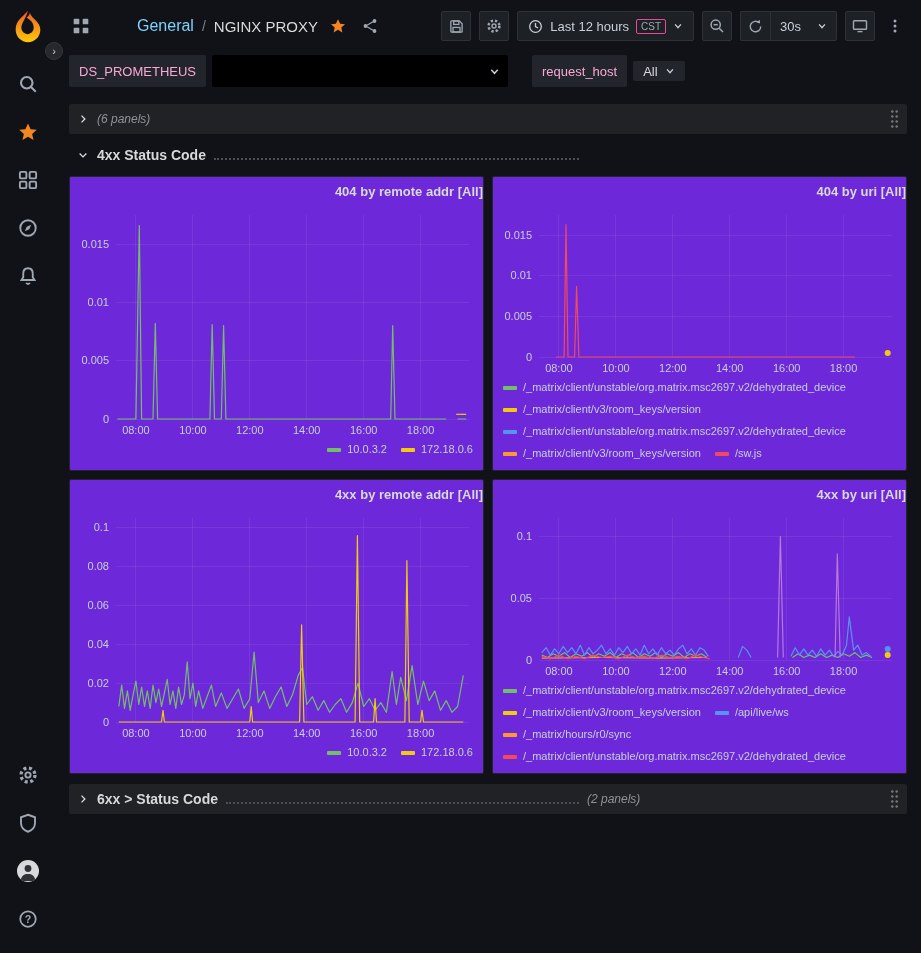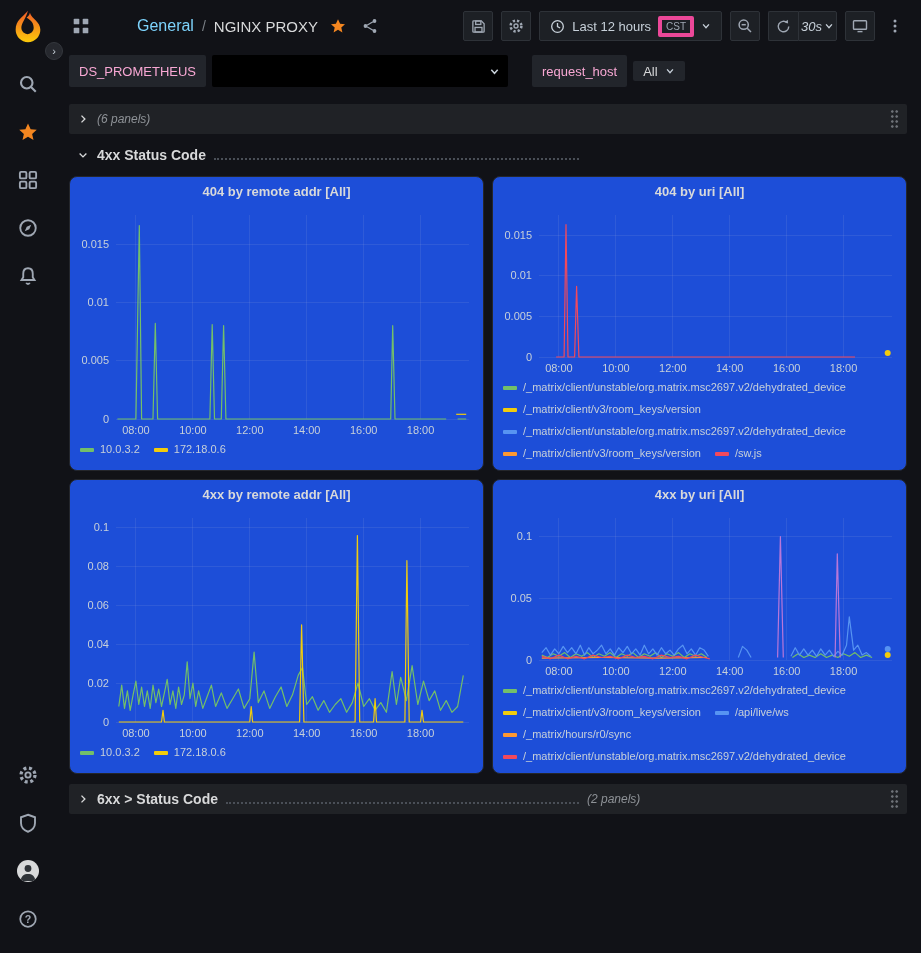--- a/index.html
+++ b/index.html
@@ -44,26 +44,26 @@
   .icon-btn {
     background: #1d2025; border: 1px solid #2e3238; border-radius: 2px;
     height: 30px; min-width: 30px; display: flex; align-items: center; justify-content: center;
     color: #9fa7b3; cursor: pointer; padding: 0 5px;
   }
   .plain-icon { background: transparent; border: 0; color: #9fa7b3; cursor: pointer;
     display: flex; align-items: center; justify-content: center; width: 24px; height: 24px; }
   .topbar-right { margin-left: auto; display: flex; align-items: center; gap: 8px; }
   .timepicker { gap: 7px; padding: 0 10px; font-size: 13px; color: #c7d0d9; }
   .tz-badge {
-    border: 4px solid #ec4899; border-radius: 2px; padding: 1px 4px;
+    border: 1px solid #ec4899; border-radius: 2px; padding: 1px 4px;
     font-size: 10px; color: #9fa7b3;
   }
   .btn-group { display: flex; }
   .btn-group .icon-btn:first-child { border-radius: 2px 0 0 2px; border-right: 0; }
-  .btn-group .icon-btn:last-child { border-radius: 0 2px 2px 0; gap: 2px; font-size: 13px; color: #c7d0d9; padding: 0 2px; font-style: italic; }
+  .btn-group .icon-btn:last-child { border-radius: 0 2px 2px 0; gap: 16px; font-size: 13px; color: #c7d0d9; padding: 0 9px; }
 
   
   .subbar { height: 38px; display: flex; align-items: center; padding: 0 14px; gap: 6px; margin-bottom: 8px; }
   .var-label {
     background: #22252b; height: 32px; display: flex; align-items: center;
     padding: 0 10px; border-radius: 2px; color: #f9a8d4; font-weight: 500; cursor: pointer;
   }
   .var-value-black {
     background: #000; height: 32px; width: 296px; border-radius: 2px;
     display: flex; align-items: center; justify-content: flex-end; padding: 0 8px; cursor: pointer;
@@ -89,22 +89,22 @@
   .row-spacer { flex: 1; }
   .row-handle {
     width: 9px; height: 20px; cursor: grab;
     background: radial-gradient(circle, #6e7278 1.2px, transparent 1.4px) 0 0 / 4.5px 5px;
   }
 
   .panel-grid {
     display: grid; grid-template-columns: 1fr 1fr; gap: 8px; margin: 4px 0 10px;
   }
   .panel {
-    background: #1d4ed8; border: 1px solid #24262b; border-radius: 8px;
-    height: 295px; display: flex; flex-direction: column; overflow: hidden;
+    background: #6d28d9; border: 1px solid #24262b; border-radius: 2px;
+    height: 295px; display: flex; flex-direction: column; overflow: hidden; align-items: flex-end;
   }
   .panel-title {
     height: 30px; line-height: 30px; text-align: center;
     font-size: 13px; font-weight: 600; color: #d8d9da; cursor: pointer; flex: 0 0 30px;
   }
   .chart { width: 100%; position: relative; }
   .chart svg { display: block; }
   .chart-tall { height: 232px; flex: 0 0 232px; }
   .chart-short { height: 170px; flex: 0 0 170px; }
   .chart text { fill: #c7d0d9; font-size: 11px; font-family: "Liberation Sans", sans-serif; }

